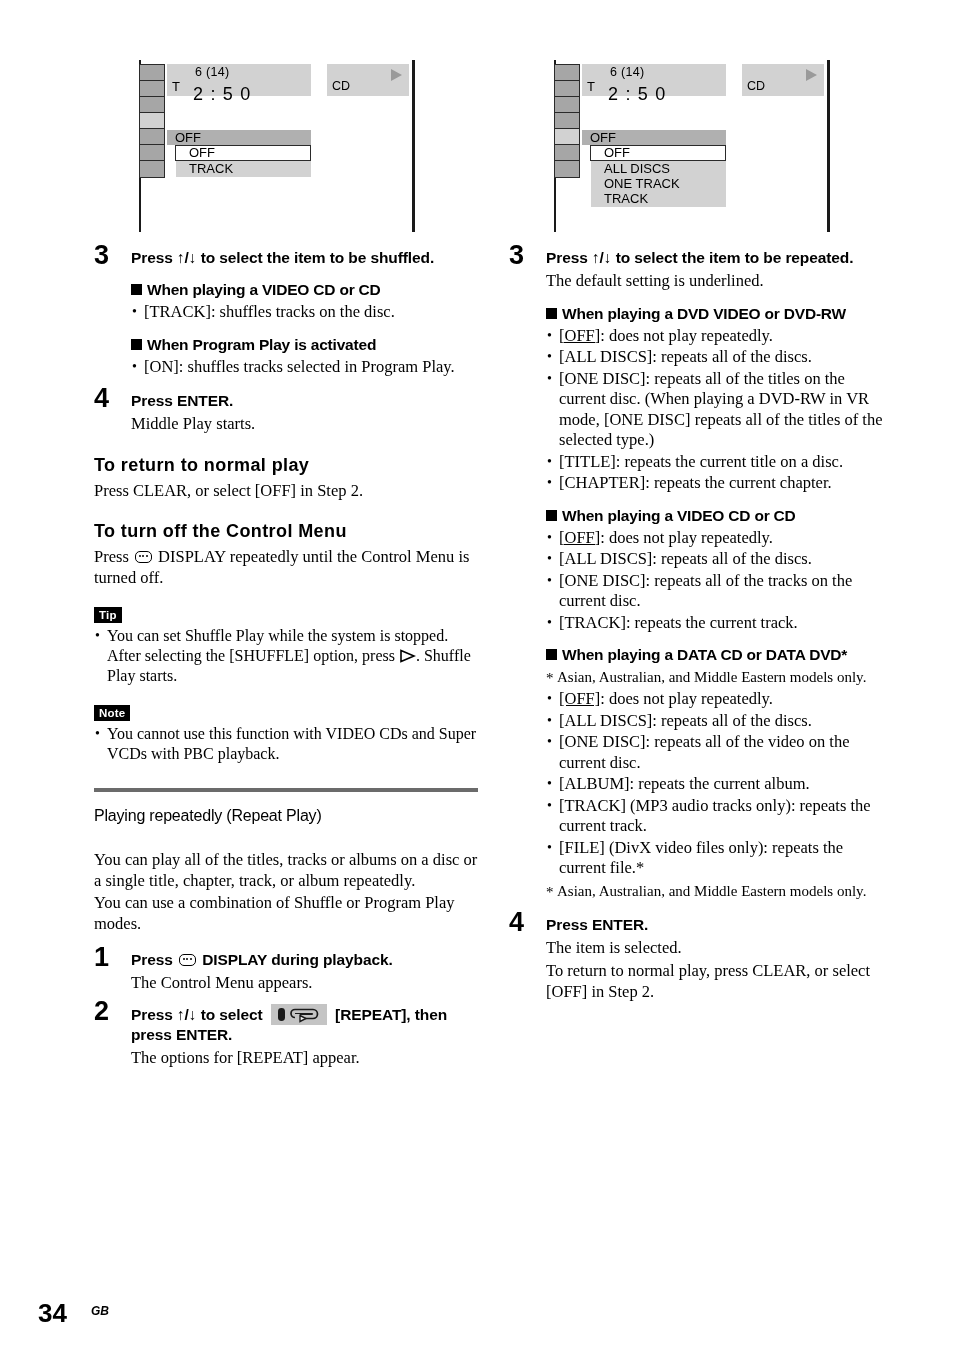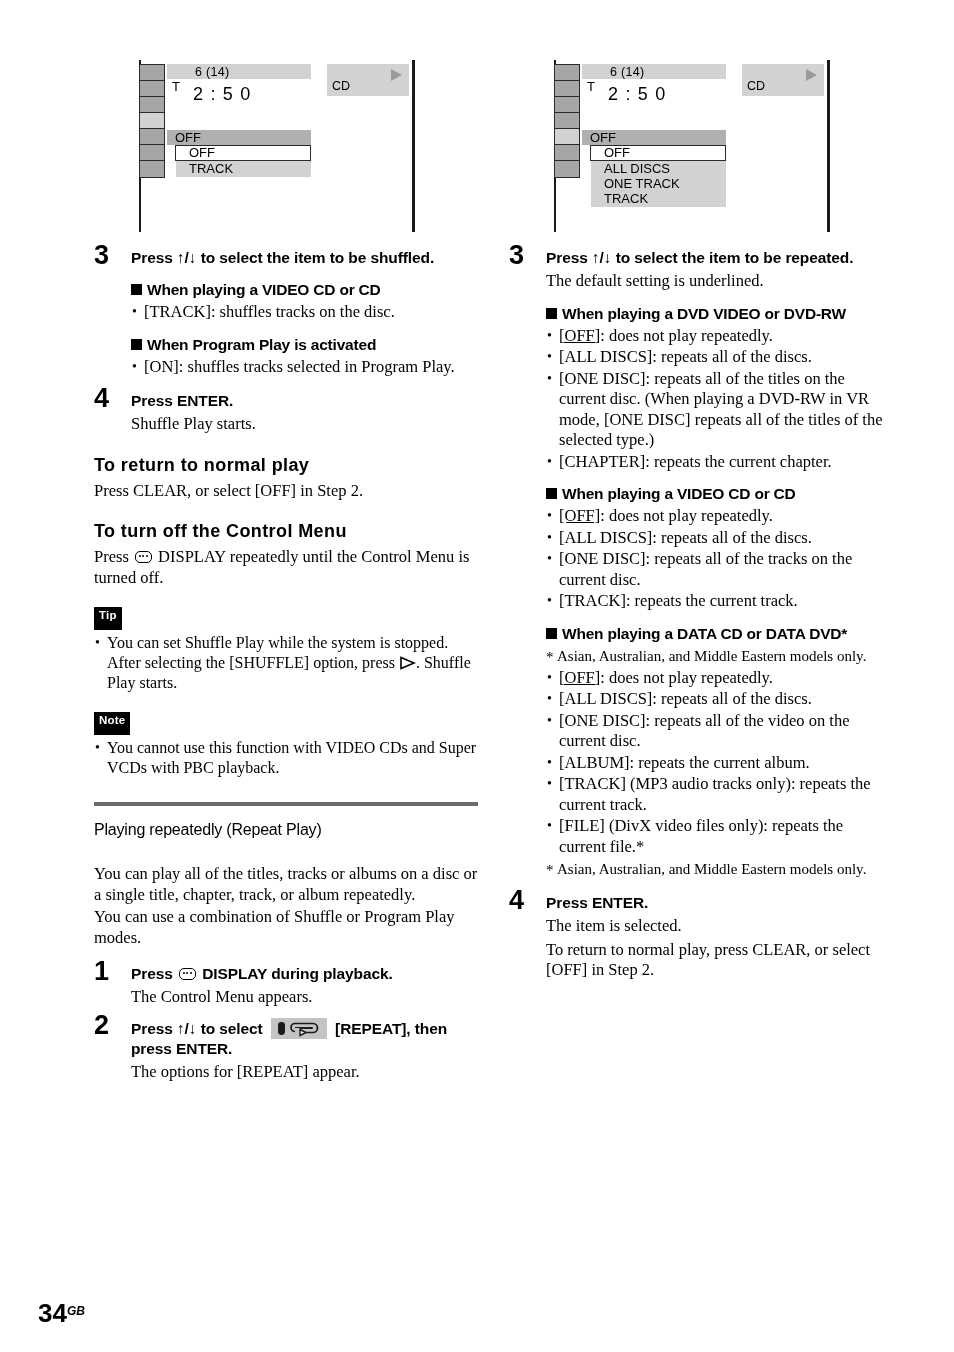--- a/index.html
+++ b/index.html
@@ -56,21 +56,21 @@
     background: #a6a6a6;
     border-bottom: 1.5px solid #2a2a2a;
   }
   .osd-cell:last-child { border-bottom: none; }
   .osd-cell.sel { background: #d2d2d2; }
 
   
   .osd-info {
     position: absolute;
     left: 37px; top: 4px;
-    width: 144px; height: 15px;
+    width: 144px; height: 32px;
     background: #d2d2d2;
     font-family: "Liberation Sans", sans-serif;
   }
   .osd-info .line1 {
     position: absolute;
     left: 28px; top: 1px;
     font-size: 12.5px;
     letter-spacing: .3px;
   }
   .osd-info .tchar {
@@ -241,21 +241,21 @@
 
   
   .tagbox {
     display: inline-block;
     background: #000;
     color: #fff;
     font-family: "Liberation Sans", sans-serif;
     font-weight: bold;
     font-size: 11.5px;
     line-height: 14px;
-    padding: 1px 5px 8px 5px;
+    padding: 1px 5px 1px 5px;
     letter-spacing: .2px;
   }
   .tag-wrap { margin-top: 17px; }
   ul.nlist { margin: 3px 0 0 0; padding: 0; list-style: none; }
   ul.nlist > li {
     font-family: "Liberation Serif", serif;
     font-size: 16px;
     line-height: 20px;
     padding-left: 13px;
     position: relative;
@@ -328,20 +328,21 @@
     font-weight: bold;
     font-size: 26px;
     line-height: 26px;
   }
   .pagenum sup {
     font-size: 12px;
     font-style: italic;
     font-weight: bold;
     vertical-align: 7px;
     letter-spacing: 0px;
+    margin-left: 24px;
   }
 </style>
 </head>
 <body>
 
 <div class="osd osd-left">
   <div class="osd-frame">
     <div class="osd-vrule-left"></div>
     <div class="osd-vrule-right"></div>
 
@@ -432,21 +433,21 @@
       <ul class="blist">
         <li>[ON]: shuffles tracks selected in Program Play.</li>
       </ul>
     </div>
   </div>
 
   <div class="step" style="margin-top:14px;">
     <div class="step-num">4</div>
     <div class="step-body">
       <div class="step-title">Press ENTER.</div>
-      <div class="step-desc">Shuffle Play starts.</div>
+      <div class="step-desc">Middle Play starts.</div>
     </div>
   </div>
 
   <div class="minihead">To return to normal play</div>
   <div class="para">Press CLEAR, or select [OFF] in Step 2.</div>
 
   <div class="minihead">To turn off the Control Menu</div>
   <div class="para">
     <span>Press</span>
     <span class="ico-display"><i></i><i></i><i></i></span>
@@ -522,20 +523,21 @@
       <div class="step-title">Press ↑/↓ to select the item to be repeated.</div>
       <div class="step-desc">The default setting is underlined.</div>
 
       <div class="subhead">
         <span class="sq"></span><span>When playing a DVD VIDEO or DVD-RW</span>
       </div>
       <ul class="blist">
         <li><span class="u">[OFF]</span><span>: does not play repeatedly.</span></li>
         <li>[ALL DISCS]: repeats all of the discs.</li>
         <li>[ONE DISC]: repeats all of the titles on the current disc. (When playing a DVD-RW in VR mode, [ONE DISC] repeats all of the titles of the selected type.)</li>
+        <li>[TITLE]: repeats the current title on a disc.</li>
         <li>[CHAPTER]: repeats the current chapter.</li>
       </ul>
 
       <div class="subhead">
         <span class="sq"></span><span>When playing a VIDEO CD or CD</span>
       </div>
       <ul class="blist">
         <li><span class="u">[OFF]</span><span>: does not play repeatedly.</span></li>
         <li>[ALL DISCS]: repeats all of the discs.</li>
         <li>[ONE DISC]: repeats all of the tracks on the current disc.</li>

